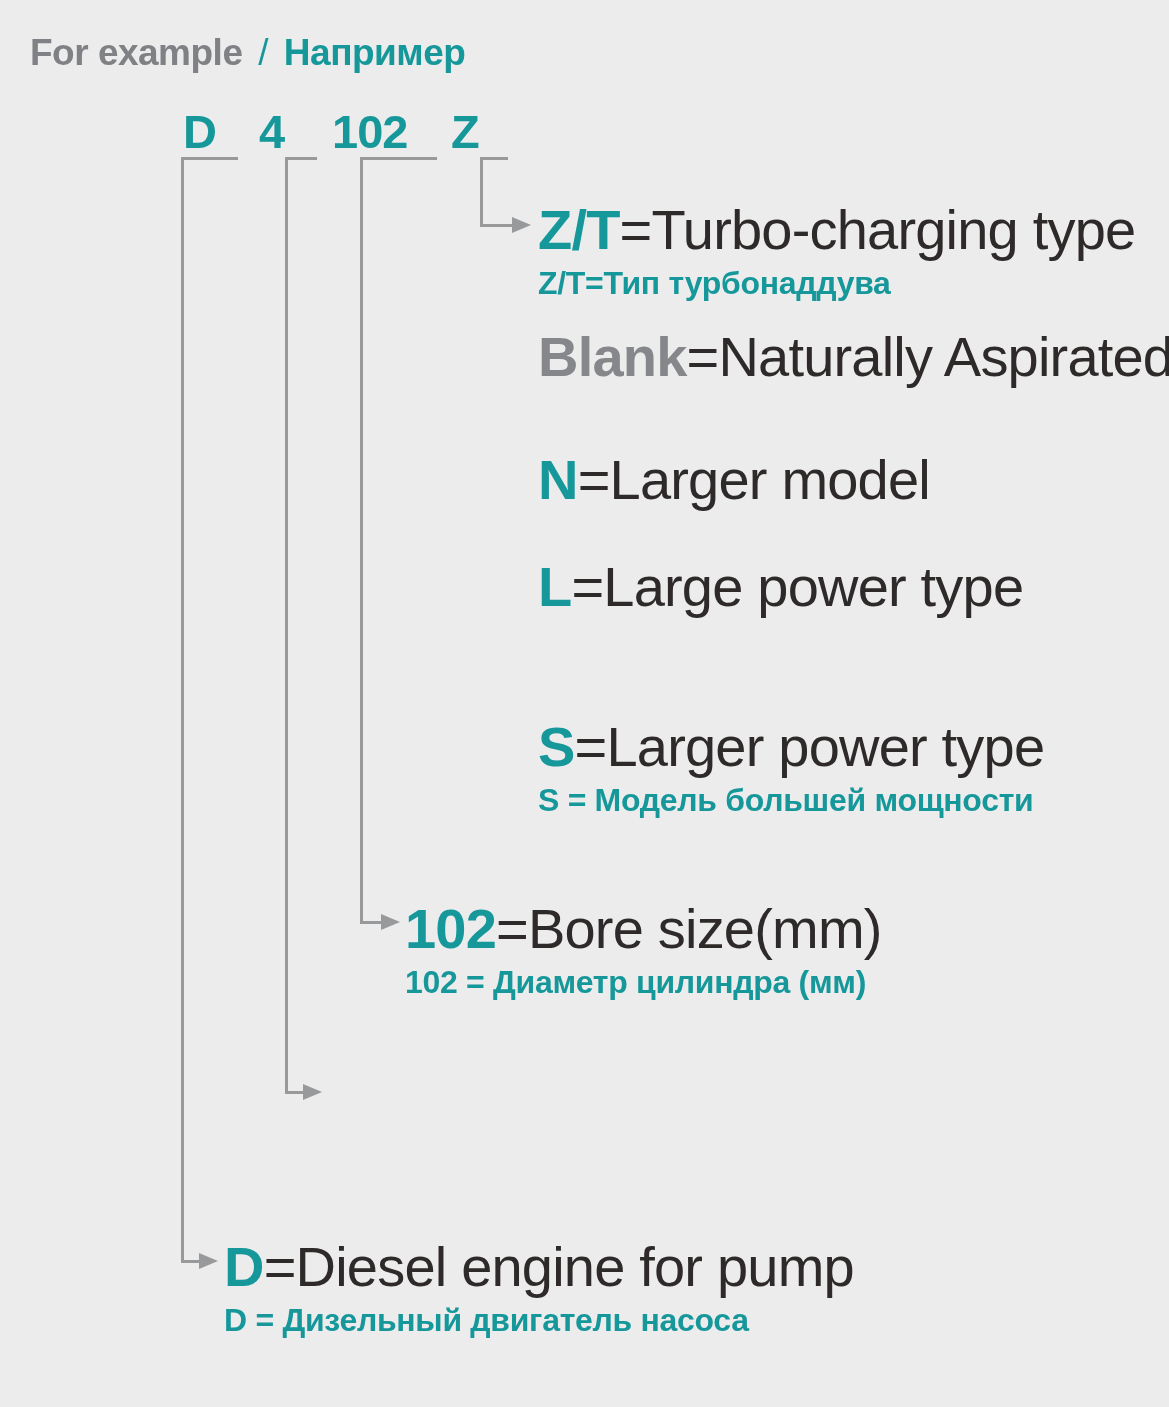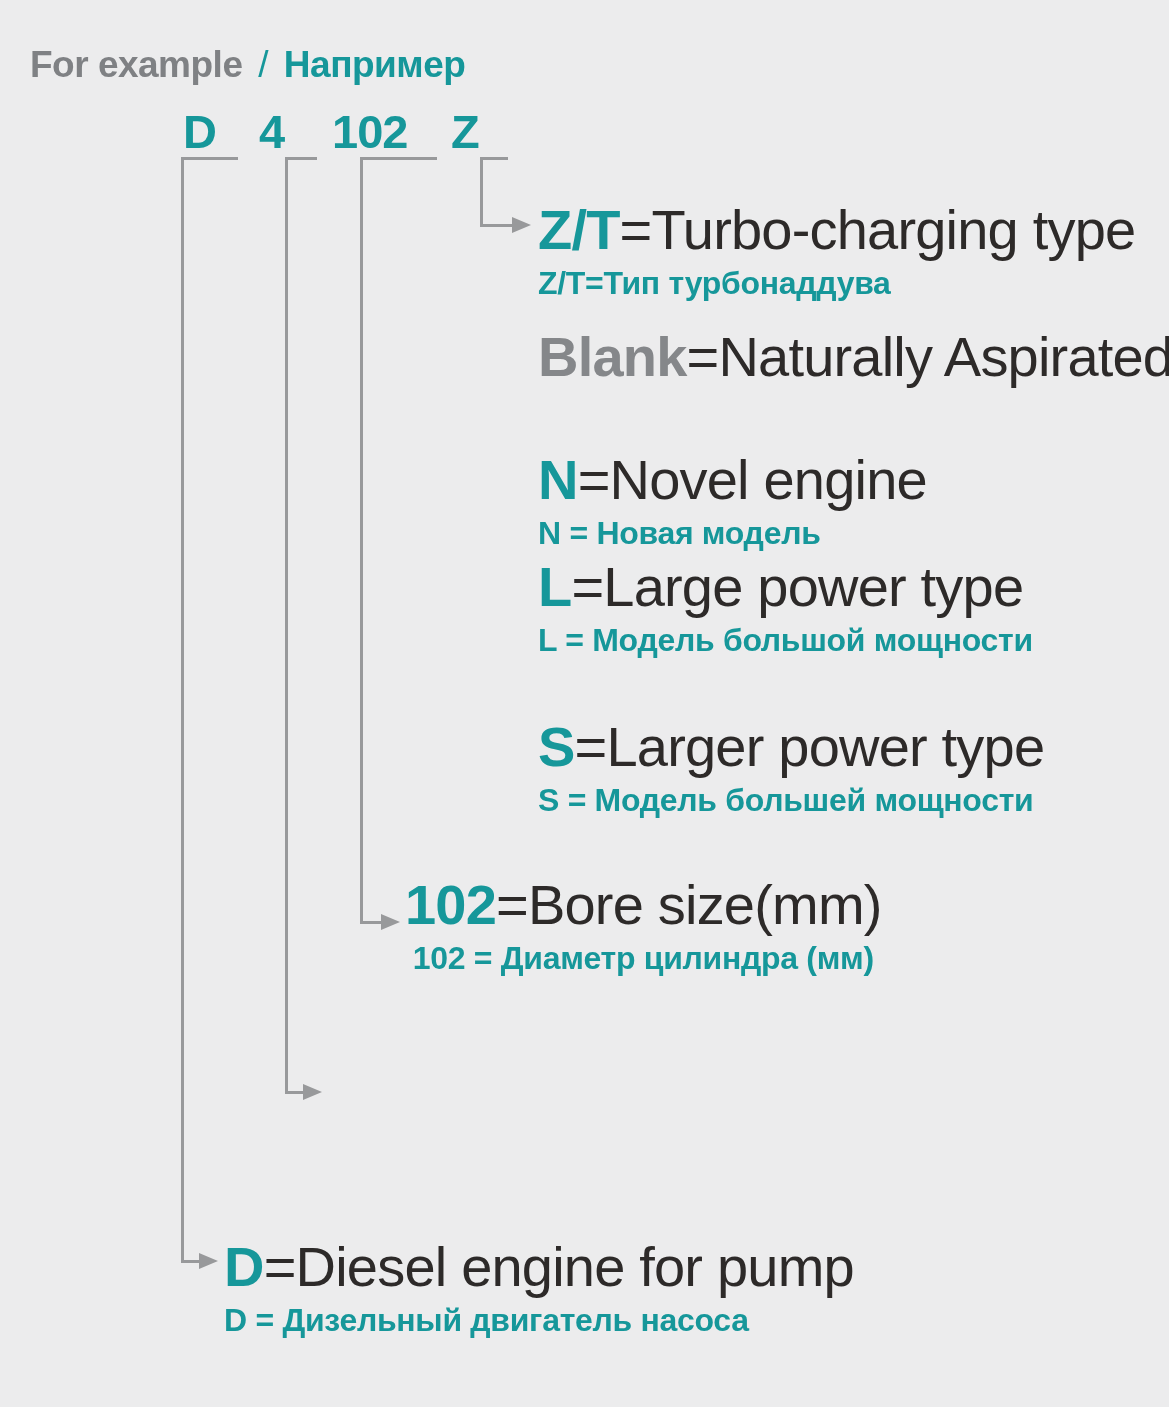--- a/index.html
+++ b/index.html
@@ -6,21 +6,21 @@
   body{
     width:1169px;height:1407px;
     background:#ececed;
     font-family:"Liberation Sans", sans-serif;
     position:relative;
     overflow:hidden;
   }
   #stage{position:absolute;left:0;top:0;width:1169px;height:1407px;}
 
   
-  .header{position:absolute;left:30px;top:32px;font-size:37px;font-weight:700;letter-spacing:-0.5px;white-space:nowrap;margin-top:12px;}
+  .header{position:absolute;left:30px;top:32px;font-size:37px;font-weight:700;letter-spacing:-0.5px;white-space:nowrap;}
   .header .en{color:#7f8184;}
   .header .sep{color:#16979a;font-weight:400;padding:0 6px;}
   .header .ru{color:#16979a;}
 
   
   .model-char{position:absolute;top:104px;font-size:47px;font-weight:700;color:#16979a;letter-spacing:-1px;}
   .mc-d{left:183px;}
   .mc-4{left:259px;}
   .mc-102{left:332px;}
   .mc-z{left:451px;}
@@ -41,21 +41,21 @@
   .def .en{font-size:56px;line-height:1.12;color:#2d2a29;letter-spacing:-0.8px;}
   .def .en .key{font-weight:700;color:#16979a;}
   .def .en .key.key-gray{color:#85878a;}
   .def .ru{font-size:32px;line-height:1.1;font-weight:700;color:#16979a;margin-top:4px;letter-spacing:-0.3px;}
 
   .def-zt{left:538px;top:199px;}
   .def-blank{left:538px;top:326px;}
   .def-n{left:538px;top:449px;}
   .def-l{left:538px;top:556px;}
   .def-s{left:538px;top:716px;}
-  .def-bore{left:405px;top:874px;text-align:center;}
+  .def-bore{left:405px;top:898px;}
   .def-cyl{left:335px;top:1069px;}
   .def-diesel{left:224px;top:1236px;}
 </style>
 </head>
 <body>
 
 <div id="stage">
 
   <div class="header">
     <span class="en">For example</span>
@@ -91,27 +91,25 @@
   <div class="def def-zt">
     <div class="en"><span class="key">Z/T</span><span>=Turbo-charging type</span></div>
     <div class="ru">Z/T=Тип турбонаддува</div>
   </div>
 
   <div class="def def-blank">
     <div class="en"><span class="key key-gray">Blank</span><span>=Naturally Aspirated</span></div>
   </div>
 
   <div class="def def-n">
-    <div class="en"><span class="key">N</span><span>=Novel engine</span></div>
-    <div class="ru">N = Новая модель</div>
+    <div class="en"><span class="key">N</span><span>=Larger model</span></div>
   </div>
 
   <div class="def def-l">
     <div class="en"><span class="key">L</span><span>=Large power type</span></div>
-    <div class="ru">L = Модель большой мощности</div>
   </div>
 
   <div class="def def-s">
     <div class="en"><span class="key">S</span><span>=Larger power type</span></div>
     <div class="ru">S = Модель большей мощности</div>
   </div>
 
   <div class="def def-bore">
     <div class="en"><span class="key">102</span><span>=Bore size(mm)</span></div>
     <div class="ru">102 = Диаметр цилиндра (мм)</div>

